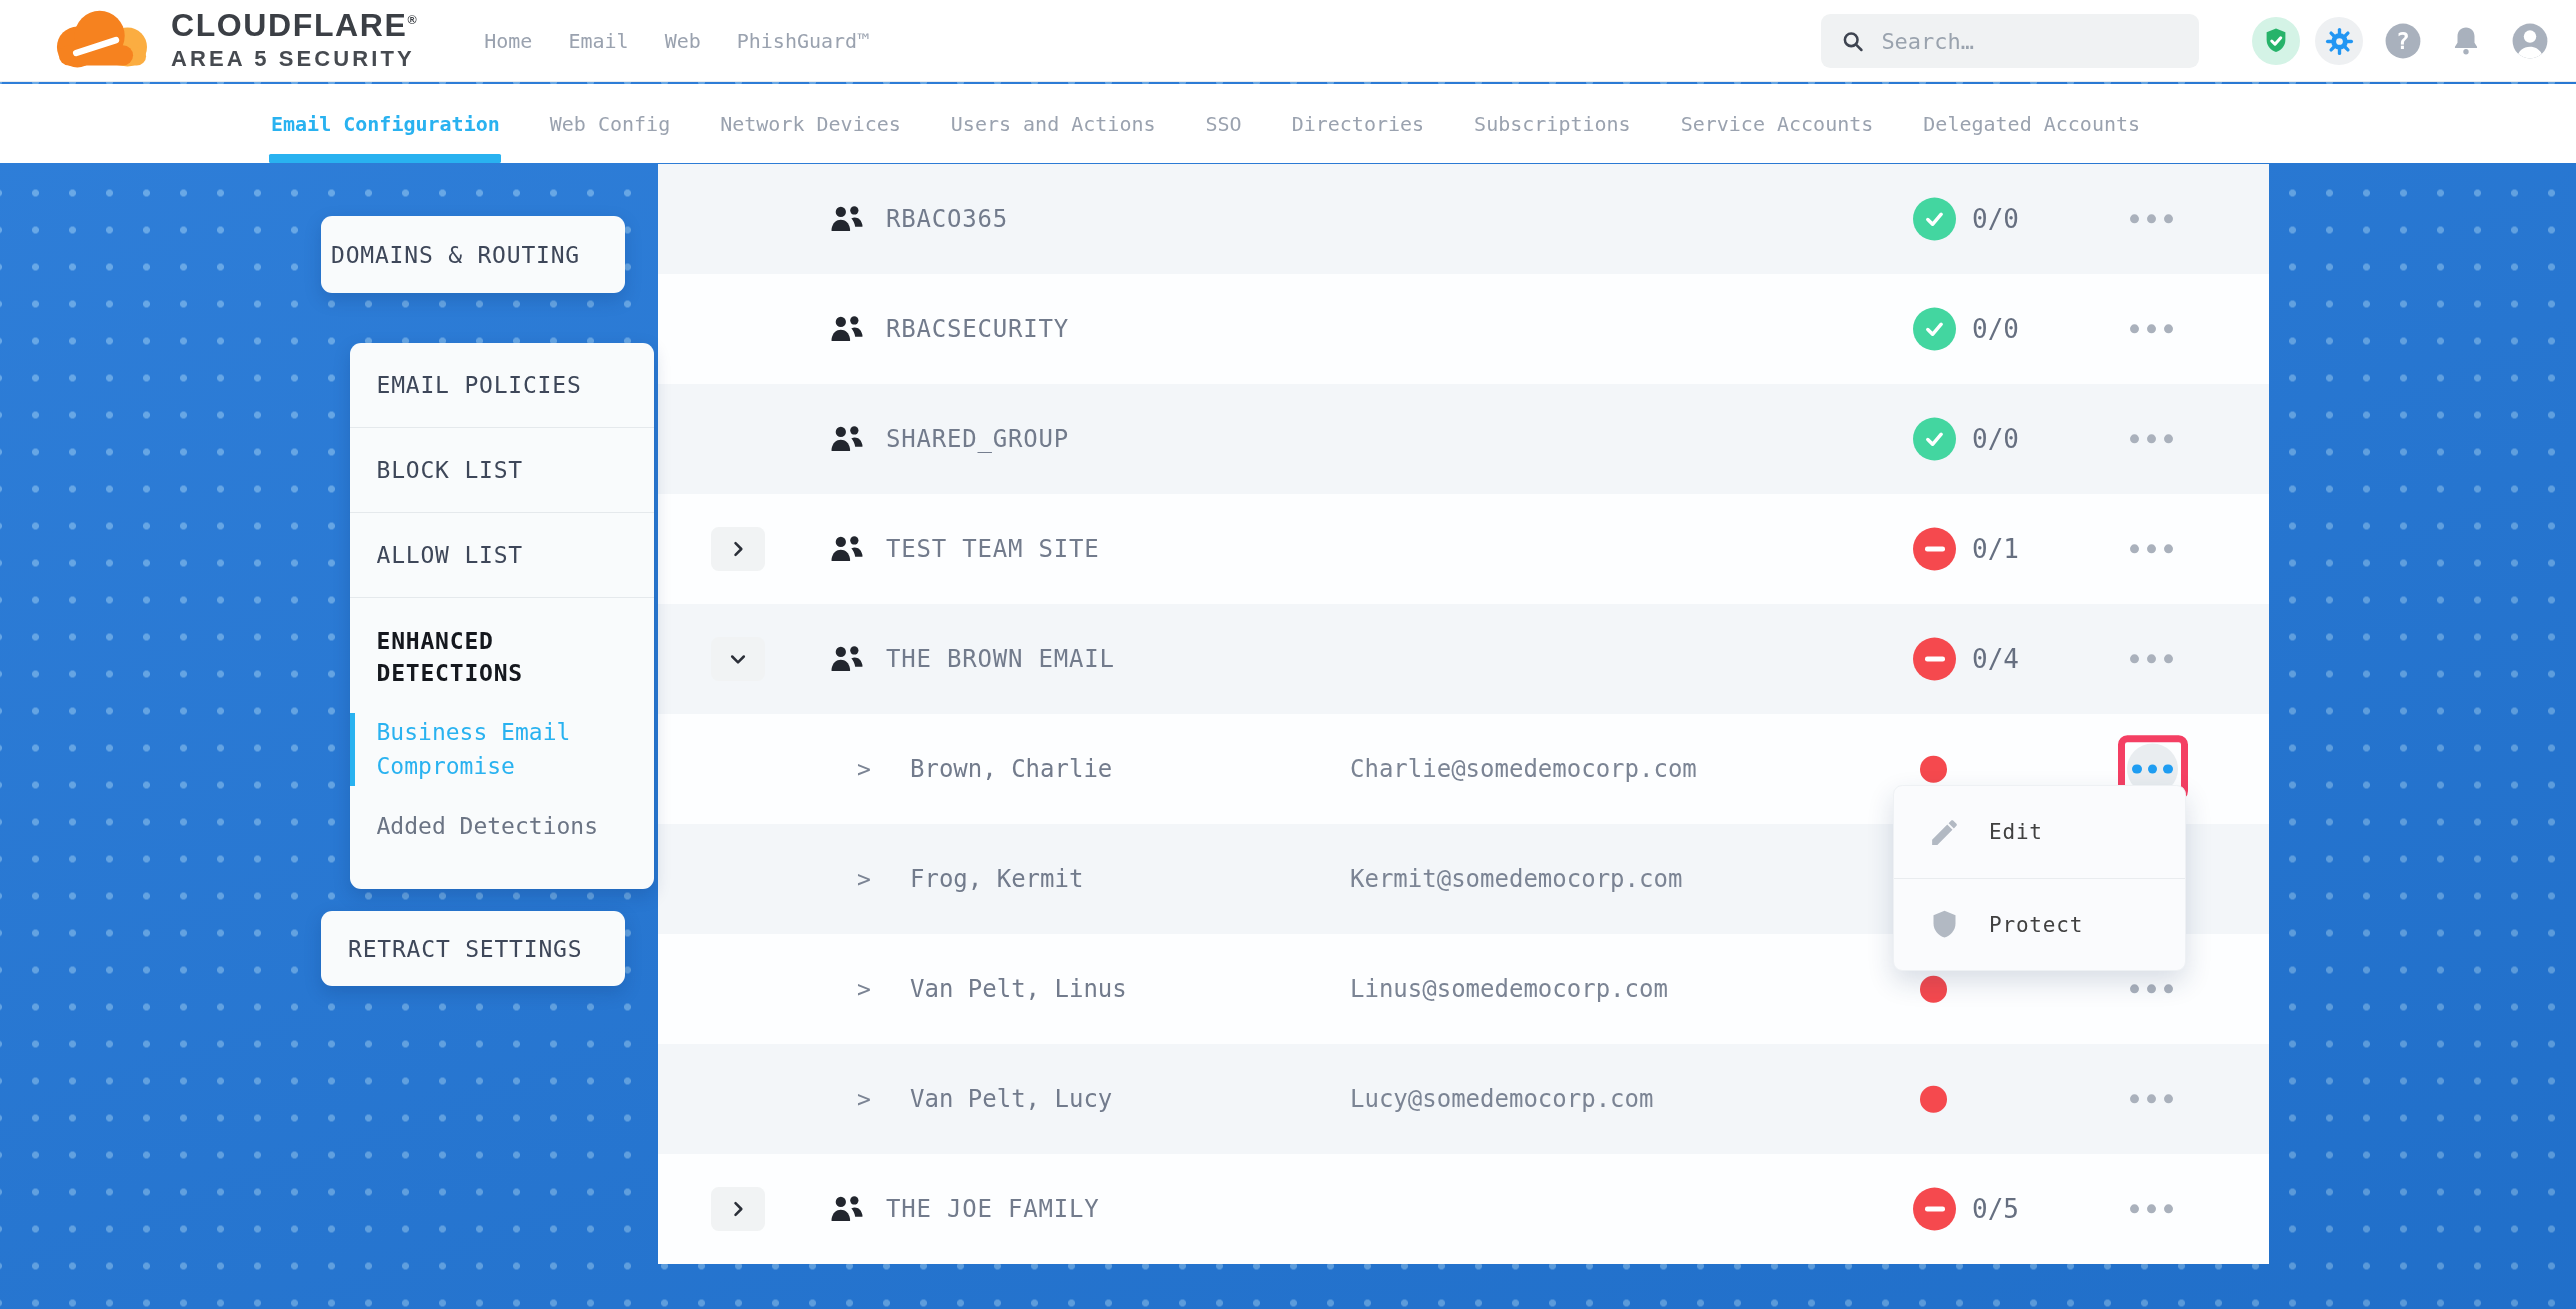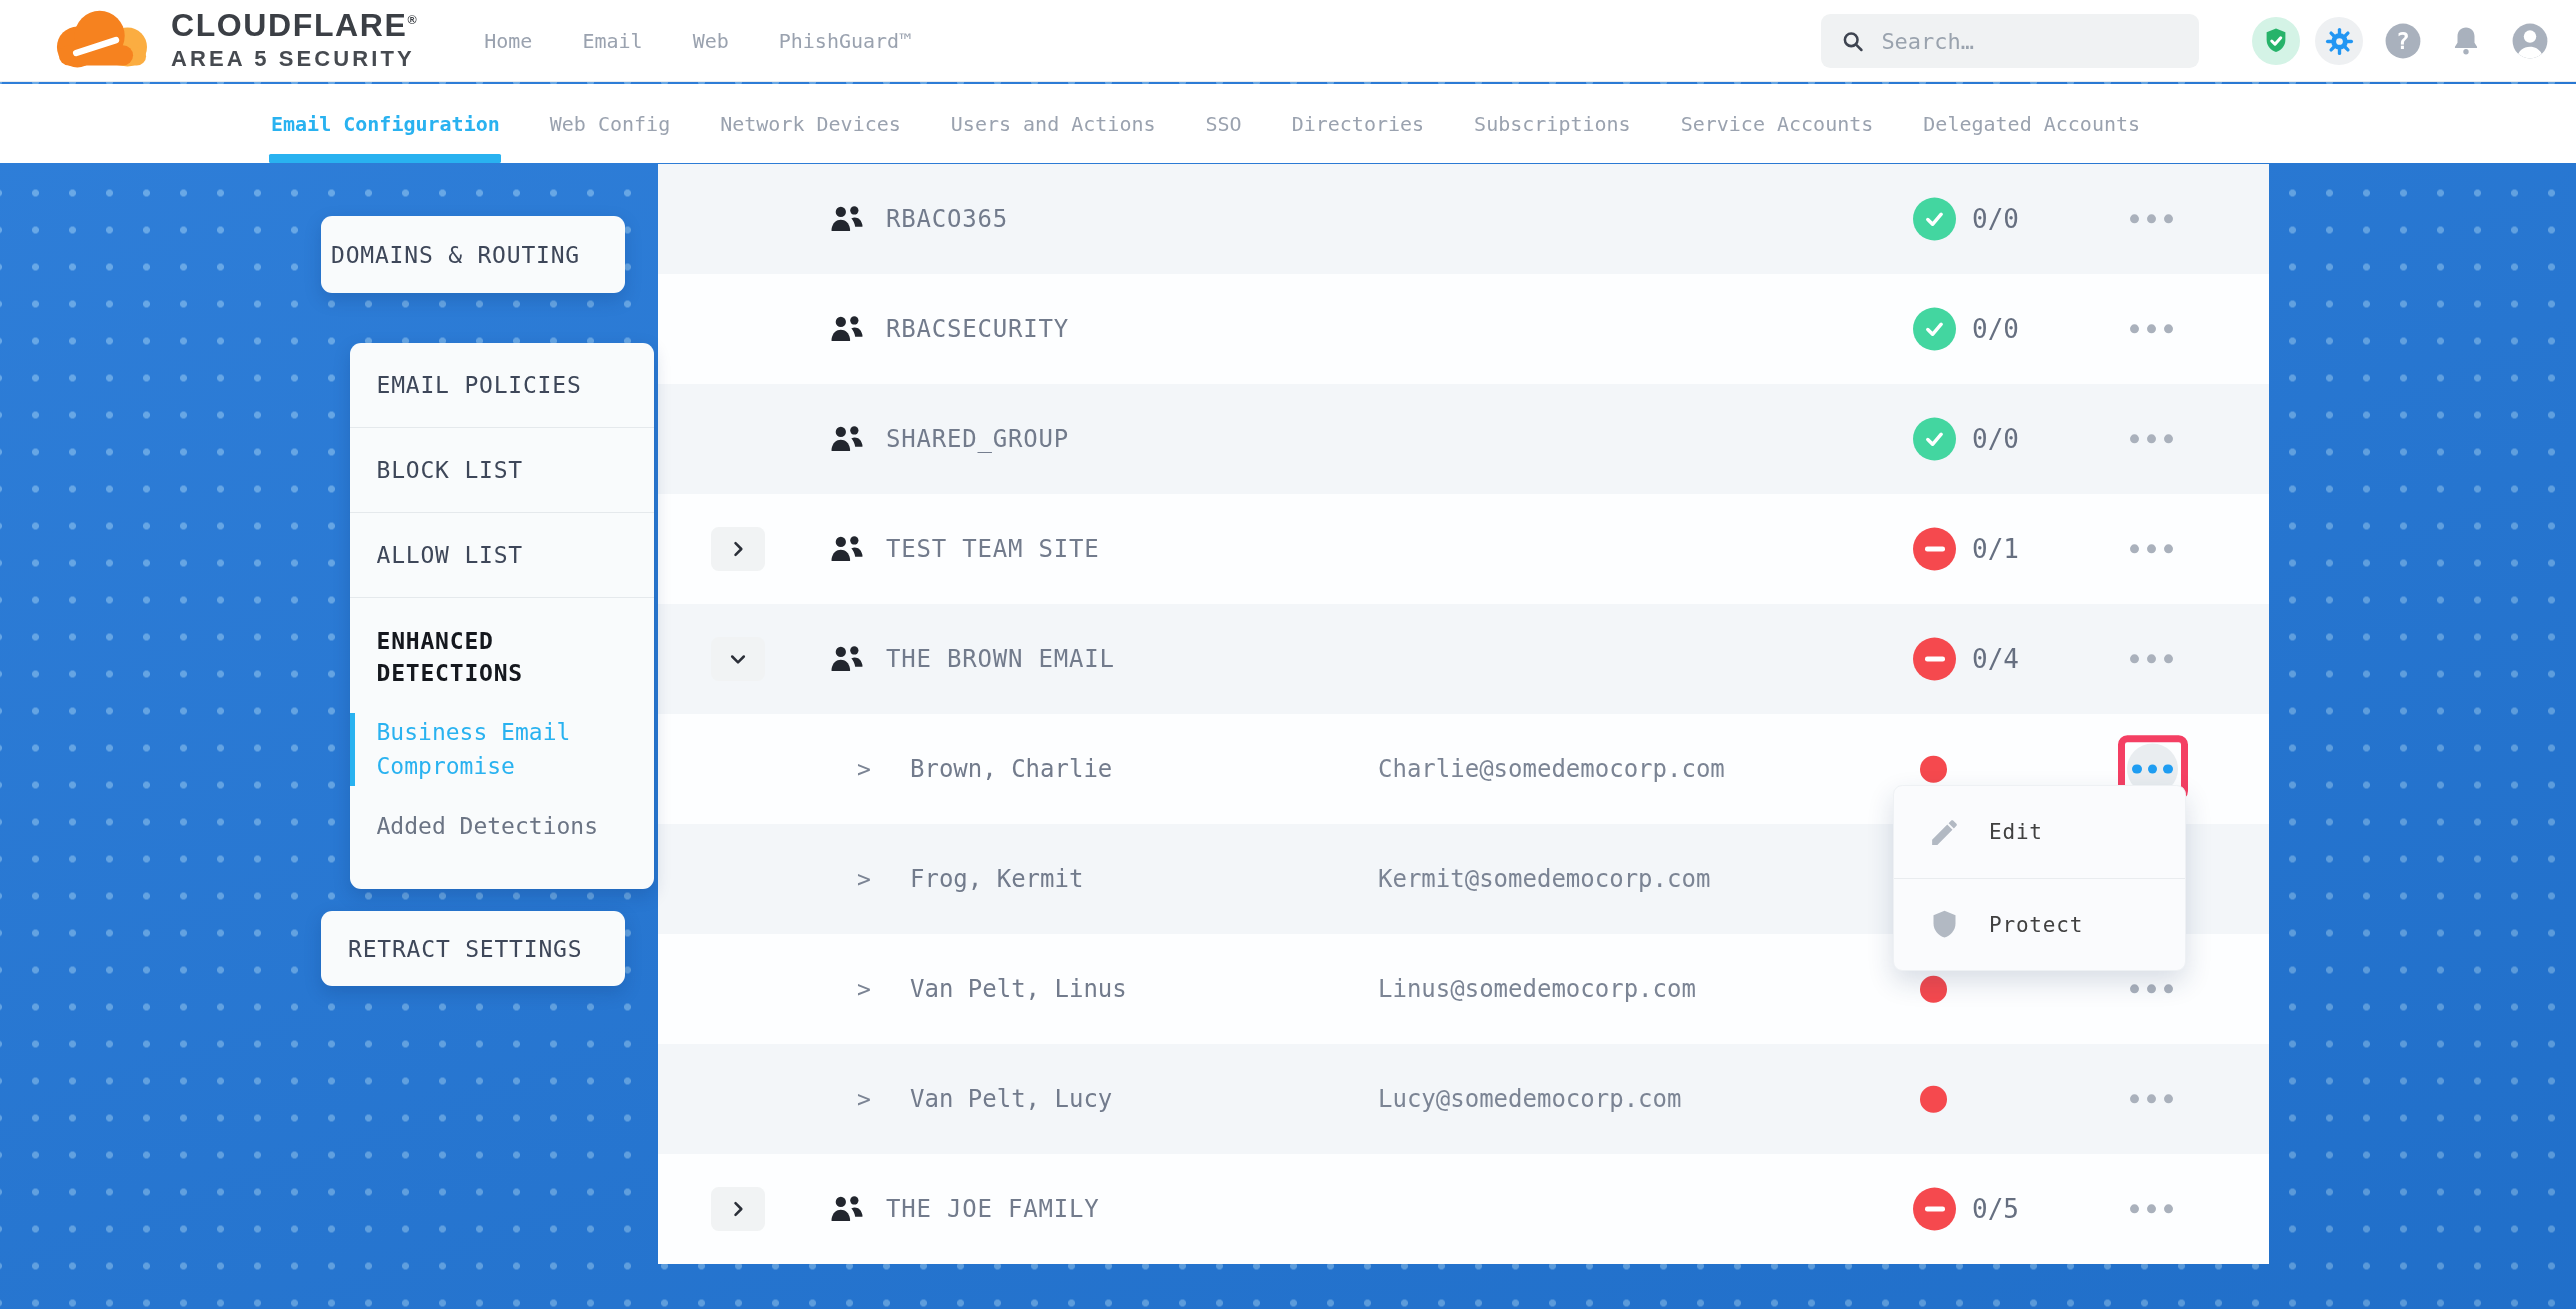--- a/index.html
+++ b/index.html
@@ -26,21 +26,21 @@
   .brand-text { margin-left:11px; display:flex; flex-direction:column; }
   .brand-name {
     font-family:"Liberation Sans","DejaVu Sans",sans-serif;
     font-weight:bold; font-size:32px; letter-spacing:1.6px; color:#3b3f45; line-height:1;
   }
   .brand-name sup { font-size:12.5px; }
   .brand-sub {
     font-family:"Liberation Sans","DejaVu Sans",sans-serif;
     font-weight:bold; font-size:22px; letter-spacing:3.1px; color:#464a50; margin-top:4.7px;
   }
-  .top-nav { display:flex; gap:50px; margin-left:66px; }
+  .top-nav { display:flex; gap:36px; margin-left:66px; }
   .top-nav .nav-item { font-size:20px; color:#9aa2af; cursor:pointer; }
   .header-right { position:absolute; right:22px; top:0; height:82px; display:flex; align-items:center; gap:15.6px; }
   .search-pill {
     width:378px; height:54px; background:#f0f2f3; border-radius:9.3px;
     display:flex; align-items:center; padding:0 20px; margin-right:37px;
   }
   .search-pill input {
     border:none; outline:none; background:transparent; font-family:inherit;
     font-size:22px; color:#5b6370; width:100%; margin-left:17px;
   }
@@ -91,21 +91,21 @@
     position:absolute; left:53px; top:50%; transform:translateY(-50%);
     width:54px; height:44px; background:#f1f3f4; border-radius:7.8px;
     display:flex; align-items:center; justify-content:center; cursor:pointer;
   }
   .expander svg { width:20px; height:20px; stroke:#2b2f38; stroke-width:3; fill:none; stroke-linecap:round; stroke-linejoin:round; }
   .expander.expanded svg { transform:rotate(90deg); }
   .people { position:absolute; left:170px; top:50%; transform:translateY(-50%); width:37px; height:33px; }
   .gname { position:absolute; left:228px; top:50%; transform:translateY(-50%); font-size:24px; color:#727b8c; letter-spacing:0.8px; }
   .mcaret { position:absolute; left:199px; top:50%; transform:translateY(-50%); font-size:23px; color:#7b8494; }
   .mname { position:absolute; left:252px; top:50%; transform:translateY(-50%); font-size:24px; color:#727b8c; }
-  .memail { position:absolute; left:720px; top:50%; transform:translateY(-50%); font-size:24px; color:#7b8494; }
+  .memail { position:absolute; left:692px; top:50%; transform:translateY(-50%); font-size:24px; color:#7b8494; }
   .badge {
     position:absolute; left:1255px; top:50%; transform:translateY(-50%);
     width:43px; height:43px; border-radius:50%;
     display:flex; align-items:center; justify-content:center;
   }
   .badge.ok { background:#43d6a0; }
   .badge.blocked { background:#f5494e; }
   .badge svg { width:23px; height:23px; stroke:#fff; stroke-width:3.6; fill:none; stroke-linecap:round; stroke-linejoin:round; }
   .badge .minus { width:20px; height:4.7px; background:#fff; border-radius:2.3px; }
   .dot { position:absolute; left:1262px; top:50%; transform:translateY(-50%); width:26.5px; height:26.5px; border-radius:50%; background:#f5494e; }

